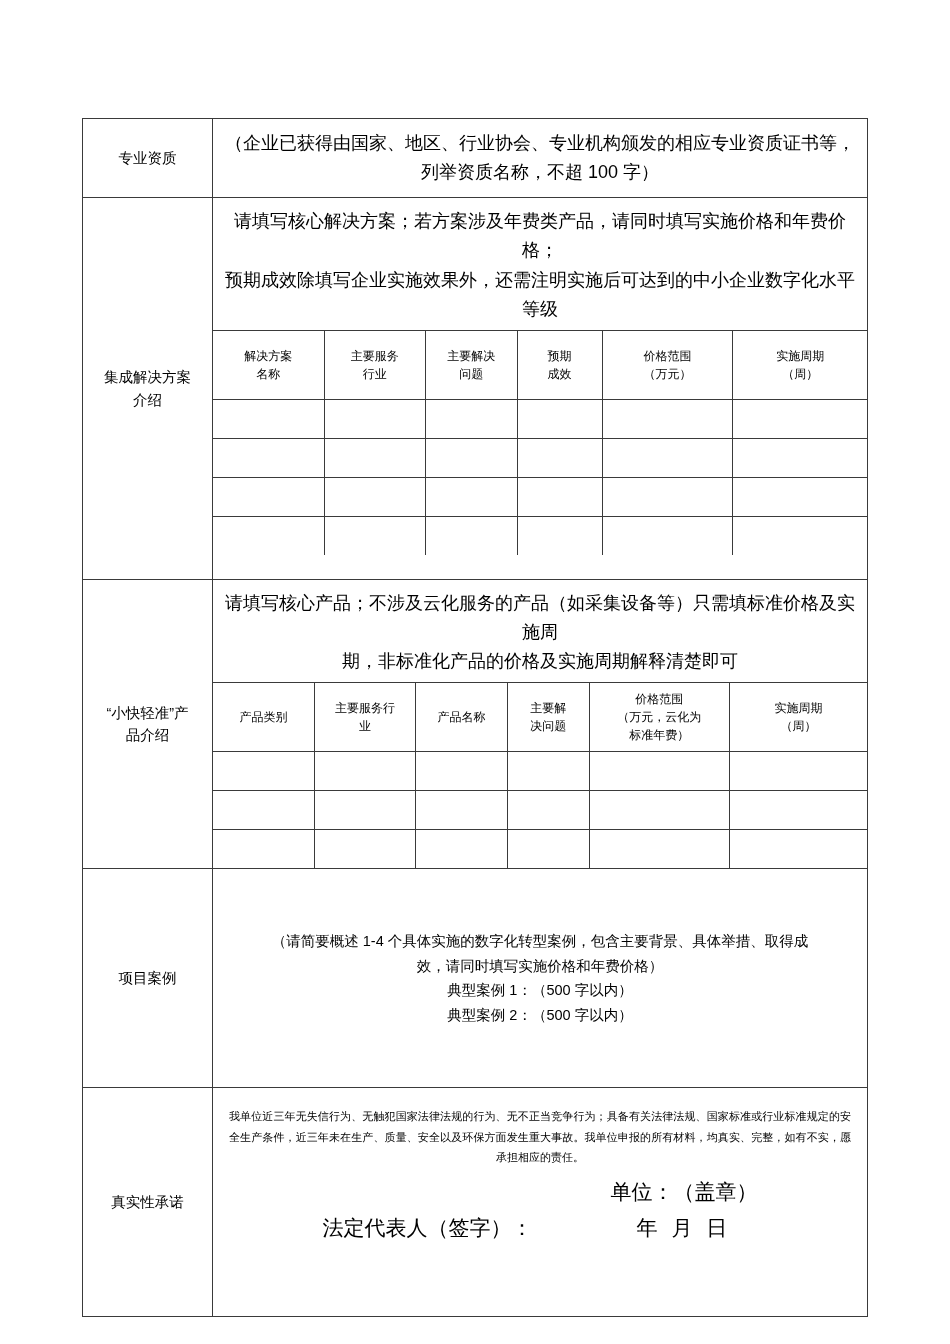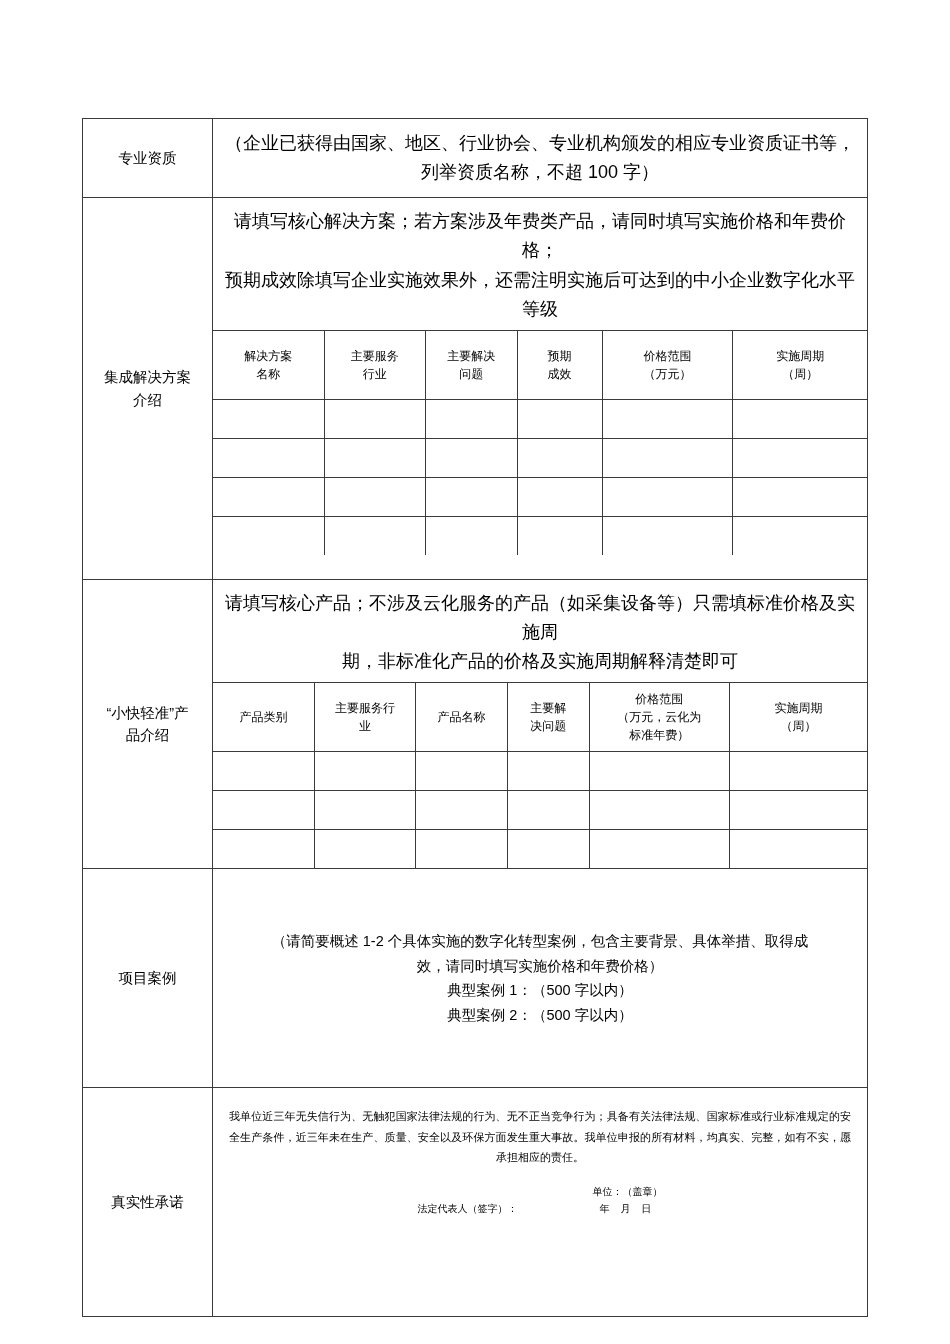--- a/index.html
+++ b/index.html
@@ -90,22 +90,22 @@
   }
   .commit-body {
     font-size: 11px;
     line-height: 1.85;
     text-align: justify;
     text-align-last: center;
     padding: 0 16px;
   }
   .commit-wrap { padding: 18px 0 10px 0; }
   .sig-row {
-    margin-top: 16px;
-    font-size: 10px;
+    margin-top: 7px;
+    font-size: 21px;
     text-align: center;
     line-height: 1.7;
   }
   .sig-left { display: inline-block; }
   .sig-right { display: inline-block; margin-left: 72px; text-align: center; }
   .ymd { letter-spacing: 4px; }
   .sec-intro-pad { padding-top: 9px; padding-bottom: 6px; }
 </style>
 </head>
 <body>
@@ -276,21 +276,21 @@
               </tr>
             </tbody>
           </table>
         </td>
       </tr>
 
       <tr>
         <td class="lbl">项目案例</td>
         <td class="body-cell" style="height:218px;vertical-align:middle;">
           <div class="case-body">
-            <div>（请简要概述 1-2 个具体实施的数字化转型案例，包含主要背景、具体举措、取得成</div>
+            <div>（请简要概述 1-4 个具体实施的数字化转型案例，包含主要背景、具体举措、取得成</div>
             <div>效，请同时填写实施价格和年费价格）</div>
             <div>典型案例 1：（500 字以内）</div>
             <div>典型案例 2：（500 字以内）</div>
           </div>
         </td>
       </tr>
 
       <tr>
         <td class="lbl">真实性承诺</td>
         <td class="body-cell" style="height:228px;vertical-align:top;">

